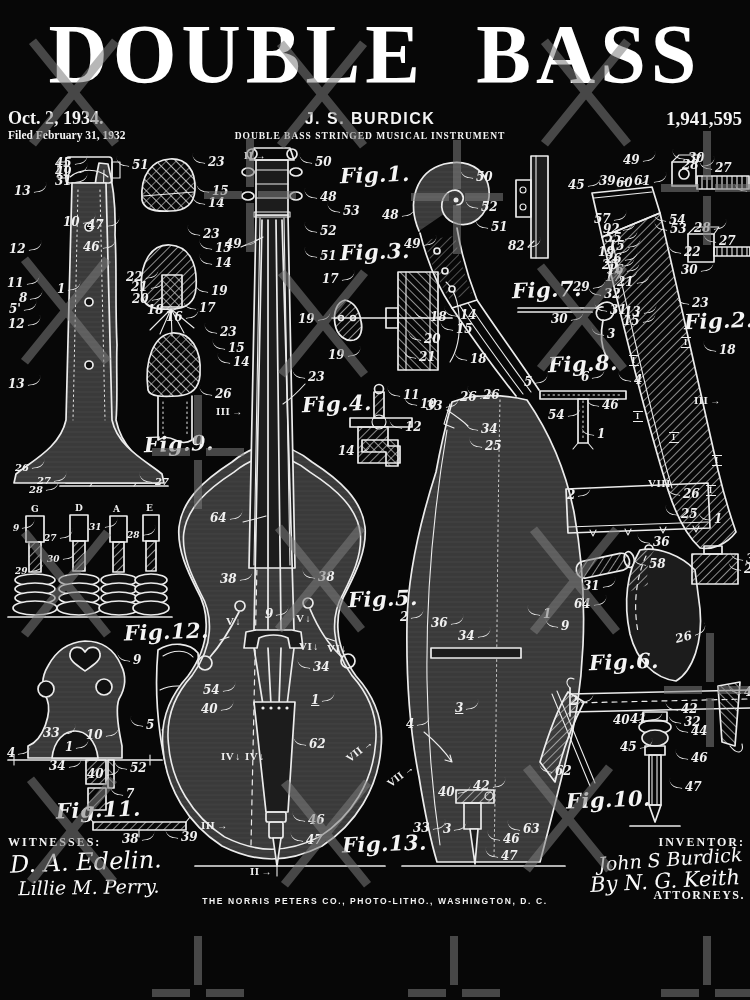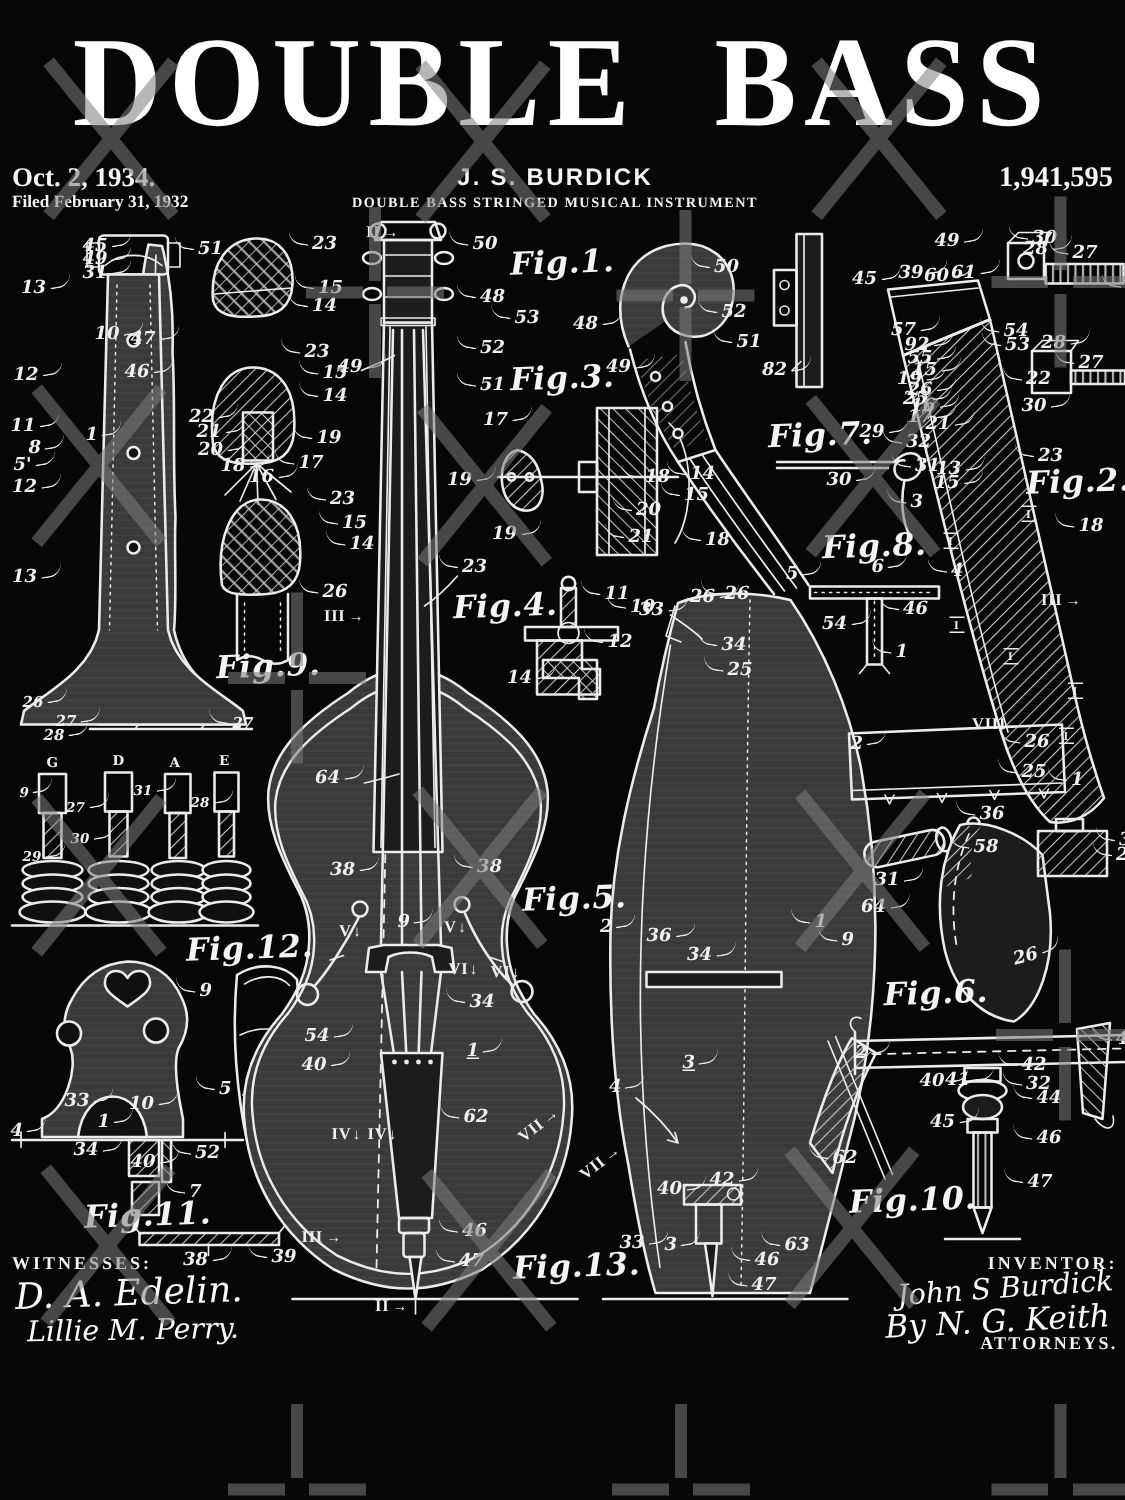--- a/index.html
+++ b/index.html
@@ -582,20 +582,21 @@
   <div class="txt psub">DOUBLE BASS STRINGED MUSICAL INSTRUMENT</div>
   <div class="txt pnum">1,941,595</div>
 
   <div class="txt witlab">WITNESSES:</div>
   <div class="txt sig sig1">D. A. Edelin.</div>
   <div class="txt sig sig2">Lillie M. Perry.</div>
   <div class="txt invlab">INVENTOR:</div>
   <div class="txt sig sig3">John S Burdick</div>
   <div class="txt sig sig4">By  N. G. Keith</div>
   <div class="txt attlab">ATTORNEYS.</div>
+  <div class="txt litho">THE NORRIS PETERS CO., PHOTO-LITHO., WASHINGTON, D. C.</div>
 
   <div class="wms">
     <div class="wm wm-x" style="left: 74px; top: 92px;"></div>
       <div class="wm wm-x" style="left: 322px; top: 94px;"></div>
       <div class="wm wm-x" style="left: 586px; top: 92px;"></div>
       <div class="wm wm-p" style="left: 250px; top: 195px;"></div>
       <div class="wm wm-p" style="left: 457px; top: 197px;"></div>
       <div class="wm wm-p" style="left: 707px; top: 188px;"></div>
       <div class="wm wm-x" style="left: 66px; top: 310px;"></div>
       <div class="wm wm-x" style="left: 323px; top: 323px;"></div>

